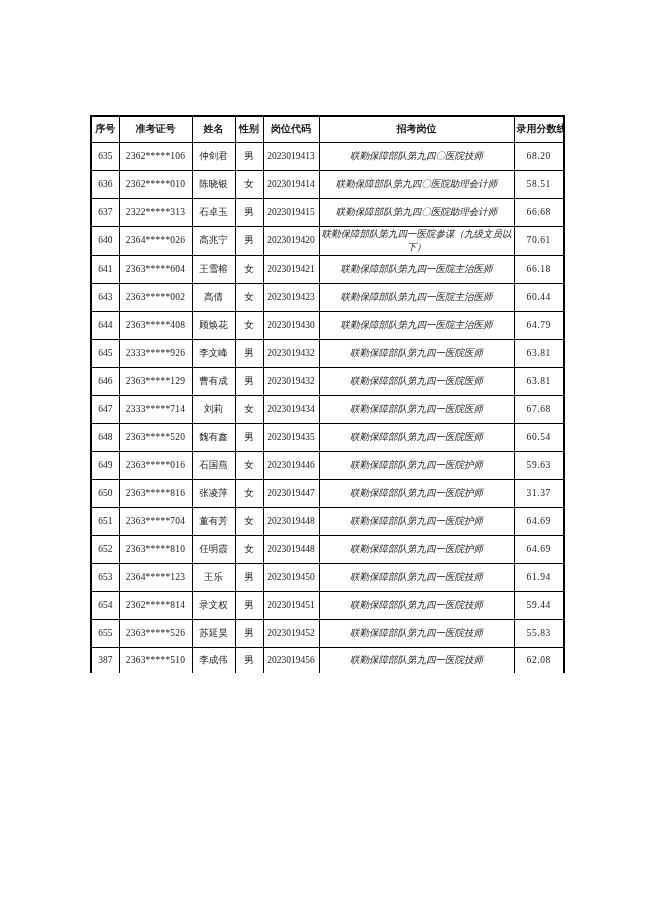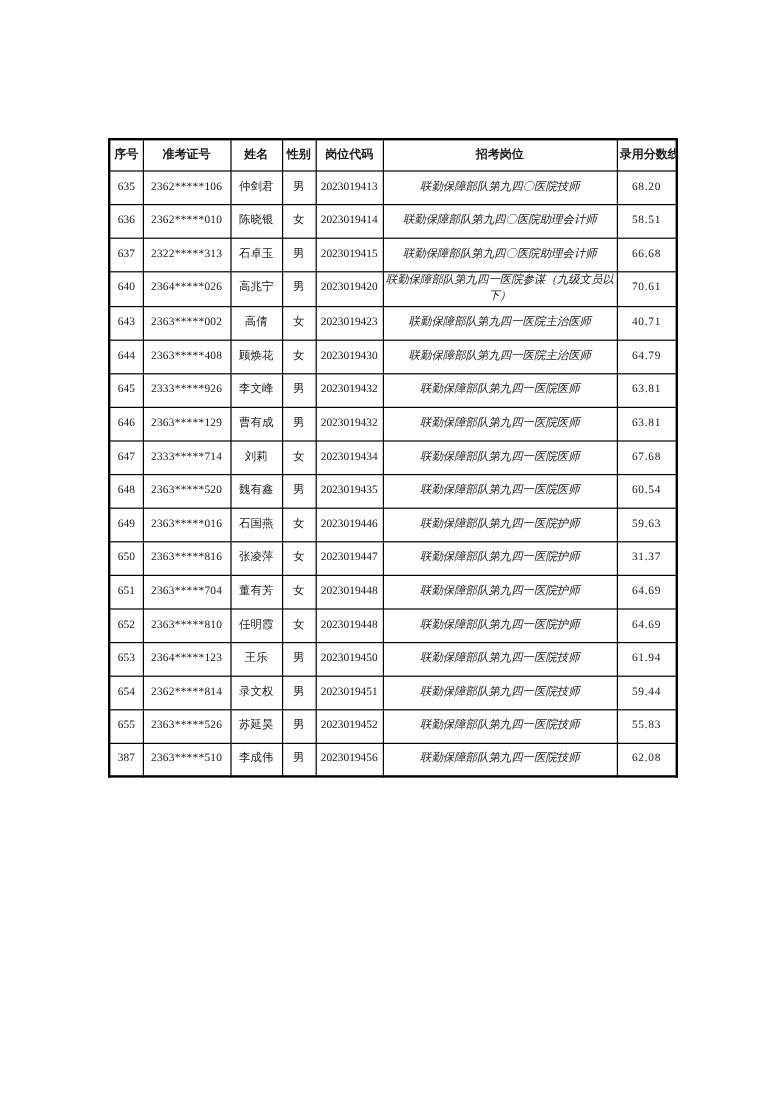--- a/index.html
+++ b/index.html
@@ -132,27 +132,36 @@
         <tr>
           <td class="cell-no">640</td>
           <td class="cell-ticket">2364*****026</td>
           <td class="cell-name">高兆宁</td>
           <td class="cell-gender">男</td>
           <td class="cell-code">2023019420</td>
           <td class="cell-position">联勤保障部队第九四一医院参谋（九级文员以下）</td>
           <td class="cell-score">70.61</td>
         </tr>
         <tr>
+          <td class="cell-no">641</td>
+          <td class="cell-ticket">2363*****604</td>
+          <td class="cell-name">王雪榕</td>
+          <td class="cell-gender">女</td>
+          <td class="cell-code">2023019421</td>
+          <td class="cell-position">联勤保障部队第九四一医院主治医师</td>
+          <td class="cell-score">66.18</td>
+        </tr>
+        <tr>
           <td class="cell-no">643</td>
           <td class="cell-ticket">2363*****002</td>
           <td class="cell-name">高倩</td>
           <td class="cell-gender">女</td>
           <td class="cell-code">2023019423</td>
           <td class="cell-position">联勤保障部队第九四一医院主治医师</td>
-          <td class="cell-score">40.71</td>
+          <td class="cell-score">60.44</td>
         </tr>
         <tr>
           <td class="cell-no">644</td>
           <td class="cell-ticket">2363*****408</td>
           <td class="cell-name">顾焕花</td>
           <td class="cell-gender">女</td>
           <td class="cell-code">2023019430</td>
           <td class="cell-position">联勤保障部队第九四一医院主治医师</td>
           <td class="cell-score">64.79</td>
         </tr>

